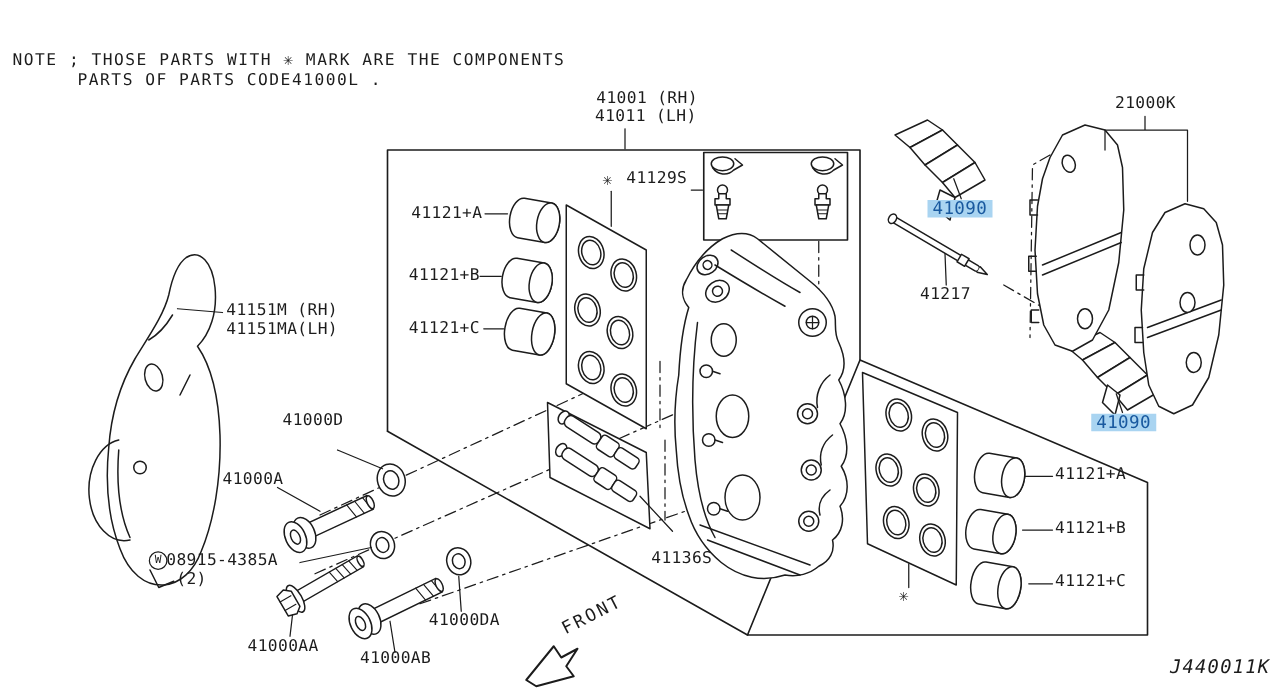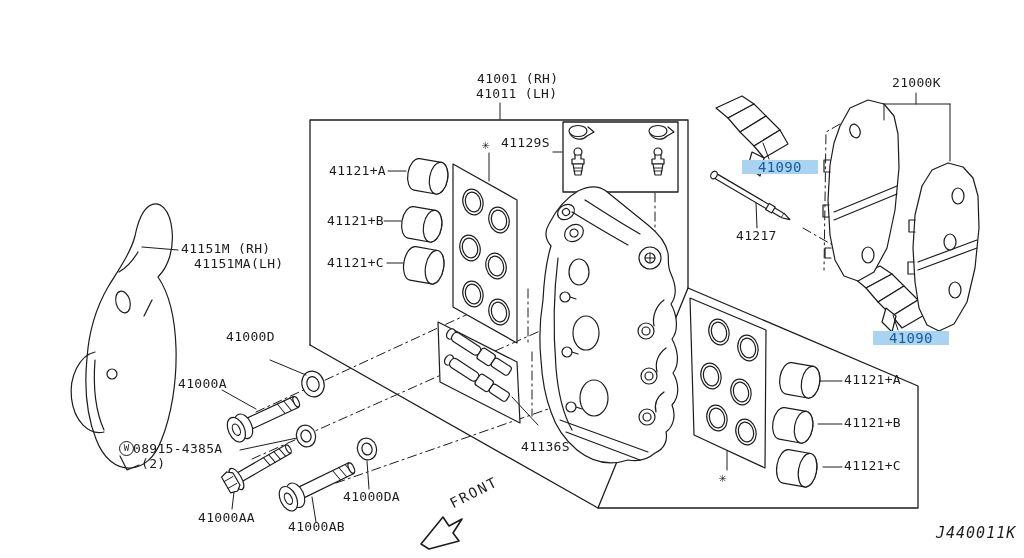--- a/index.html
+++ b/index.html
@@ -9,21 +9,21 @@
     color:#1c1c1c;overflow:hidden;
   }
   #artwork{position:absolute;left:0;top:0;}
   .lbl{
     position:absolute;font-size:13px;line-height:14px;white-space:nowrap;
     letter-spacing:.3px;color:#1c1c1c;
   }
   .note{letter-spacing:1.2px;}
   .mark{font-size:13px;font-weight:bold;}
   .hl{
-    background:#a9d4f1;color:#19599f;padding:0 16px;font-size:14px;
+    background:#a9d4f1;color:#19599f;padding:0 4px;font-size:14px;
   }
   .wcircle{
     position:absolute;width:13px;height:13px;border:1.3px solid #1c1c1c;border-radius:50%;
     font-size:9px;line-height:13px;text-align:center;letter-spacing:0;
   }
   .code{font-size:15px;letter-spacing:1px;font-style:italic;}
   .front{
     position:absolute;font-size:14px;letter-spacing:2px;
     transform:rotate(-27deg);transform-origin:left top;
   }
@@ -342,29 +342,31 @@
     <path d="M757,228 L756,203"></path>
     <path d="M898,330 L893,315"></path>
     <path d="M727,451 L727,470"></path>
     <path d="M820,381 L842,381"></path>
     <path d="M818,424 L842,424"></path>
     <path d="M823,467 L842,467"></path>
     <path d="M916,93 L916,104 M884,104 L950,104 M884,104 L884,120 M950,104 L950,161"></path>
   </g>
 </svg>
 
+<div class="lbl note" style="left:10px;top:42px">NOTE ; THOSE PARTS WITH ✳ MARK ARE THE COMPONENTS</div>
+<div class="lbl note" style="left:62px;top:58px">PARTS OF PARTS CODE41000L .</div>
 
 <div class="lbl" style="left:477px;top:72px">41001 (RH)</div>
 <div class="lbl" style="left:476px;top:87px">41011 (LH)</div>
 
 <div class="lbl mark" style="left:482px;top:138px">✳</div>
 <div class="lbl" style="left:501px;top:136px">41129S</div>
 
 <div class="lbl" style="left:181px;top:242px">41151M (RH)</div>
-<div class="lbl" style="left:194px;top:257px">41151MA(LH)</div>
+<div class="lbl" style="left:181px;top:257px">41151MA(LH)</div>
 
 <div class="lbl" style="left:329px;top:164px">41121+A</div>
 <div class="lbl" style="left:327px;top:214px">41121+B</div>
 <div class="lbl" style="left:327px;top:256px">41121+C</div>
 
 <div class="lbl" style="left:226px;top:330px">41000D</div>
 <div class="lbl" style="left:178px;top:377px">41000A</div>
 
 <div class="wcircle" style="left:119px;top:441px">W</div>
 <div class="lbl" style="left:133px;top:442px">08915-4385A</div>

